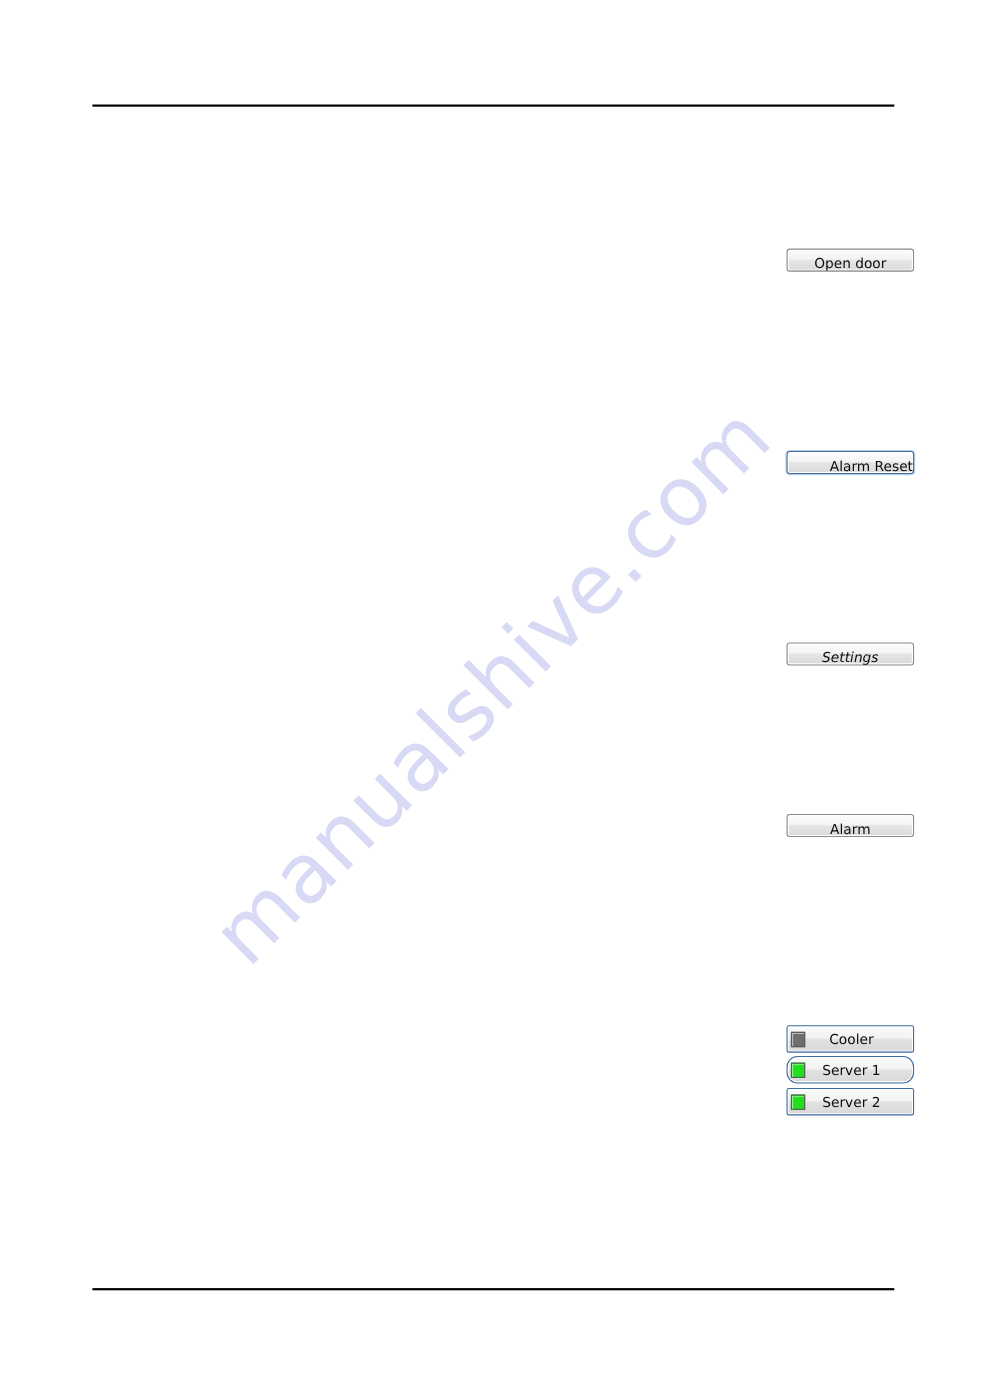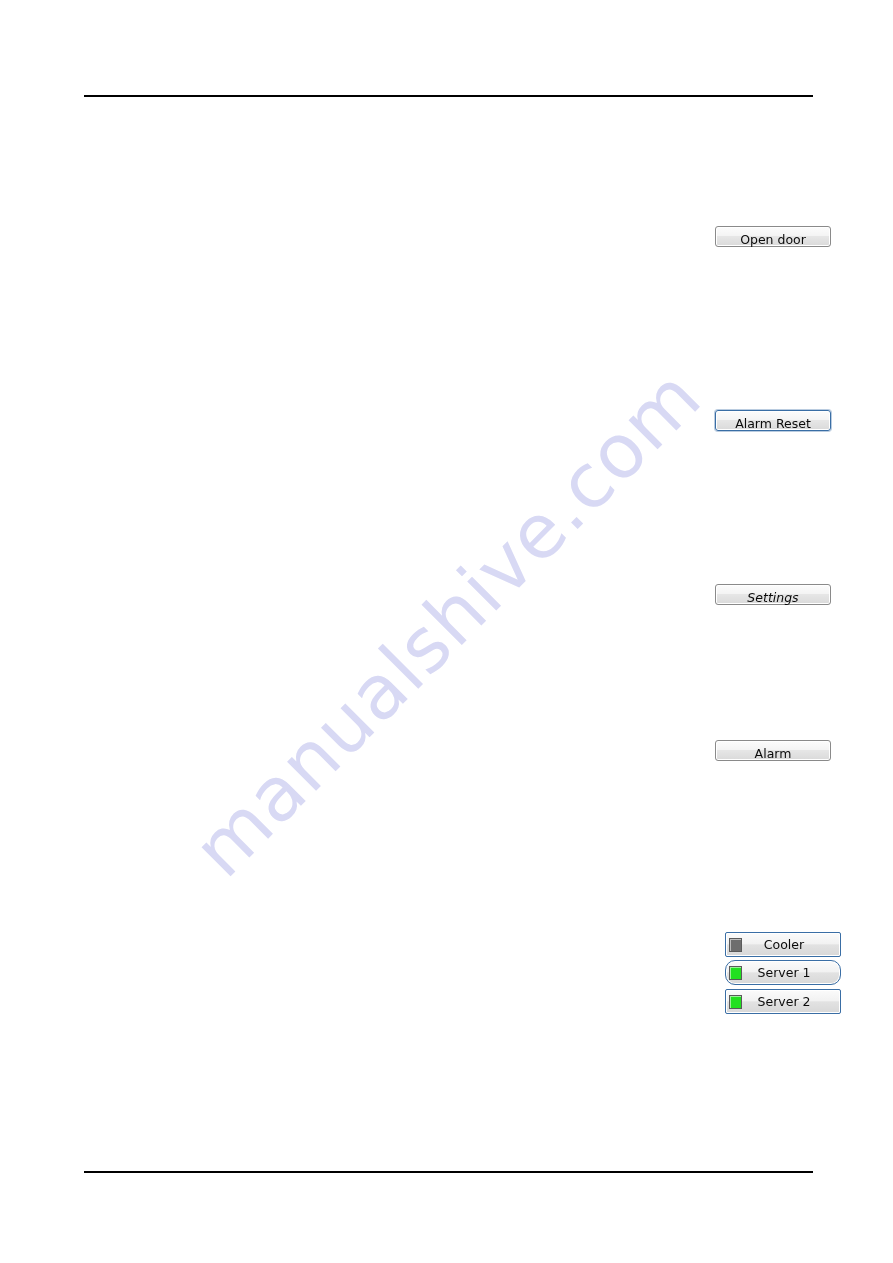--- a/index.html
+++ b/index.html
@@ -75,40 +75,40 @@
     text-align: center;
     white-space: nowrap;
     cursor: default;
   }
 
   
   .btn.focus {
     border: 1px solid #3a6ea5;
     box-shadow: inset 0 0 0 1px #ffffff,
                 0 0 0 1px rgba(58,110,165,0.35);
+    text-align: right;
   }
 
   
   .status-btn {
     position: absolute;
     box-sizing: border-box;
     width: 116px;
     height: 25px;
     border: 1px solid #3a6ea5;
     border-radius: 2px;
     background: linear-gradient(to bottom,
                 #fbfbfb 0%,
                 #f2f2f2 46%,
                 #e2e2e2 52%,
                 #d8d8d8 100%);
     box-shadow: inset 0 0 0 1px #ffffff;
     display: flex;
     align-items: center;
     cursor: default;
-    margin-left: 10px;
   }
   .status-led {
     box-sizing: border-box;
     width: 13px;
     height: 14px;
     margin-left: 3px;
     flex: 0 0 auto;
     border: 1px solid #5a5a5a;
     box-shadow: inset 1px 1px 0 rgba(255,255,255,0.55);
   }

